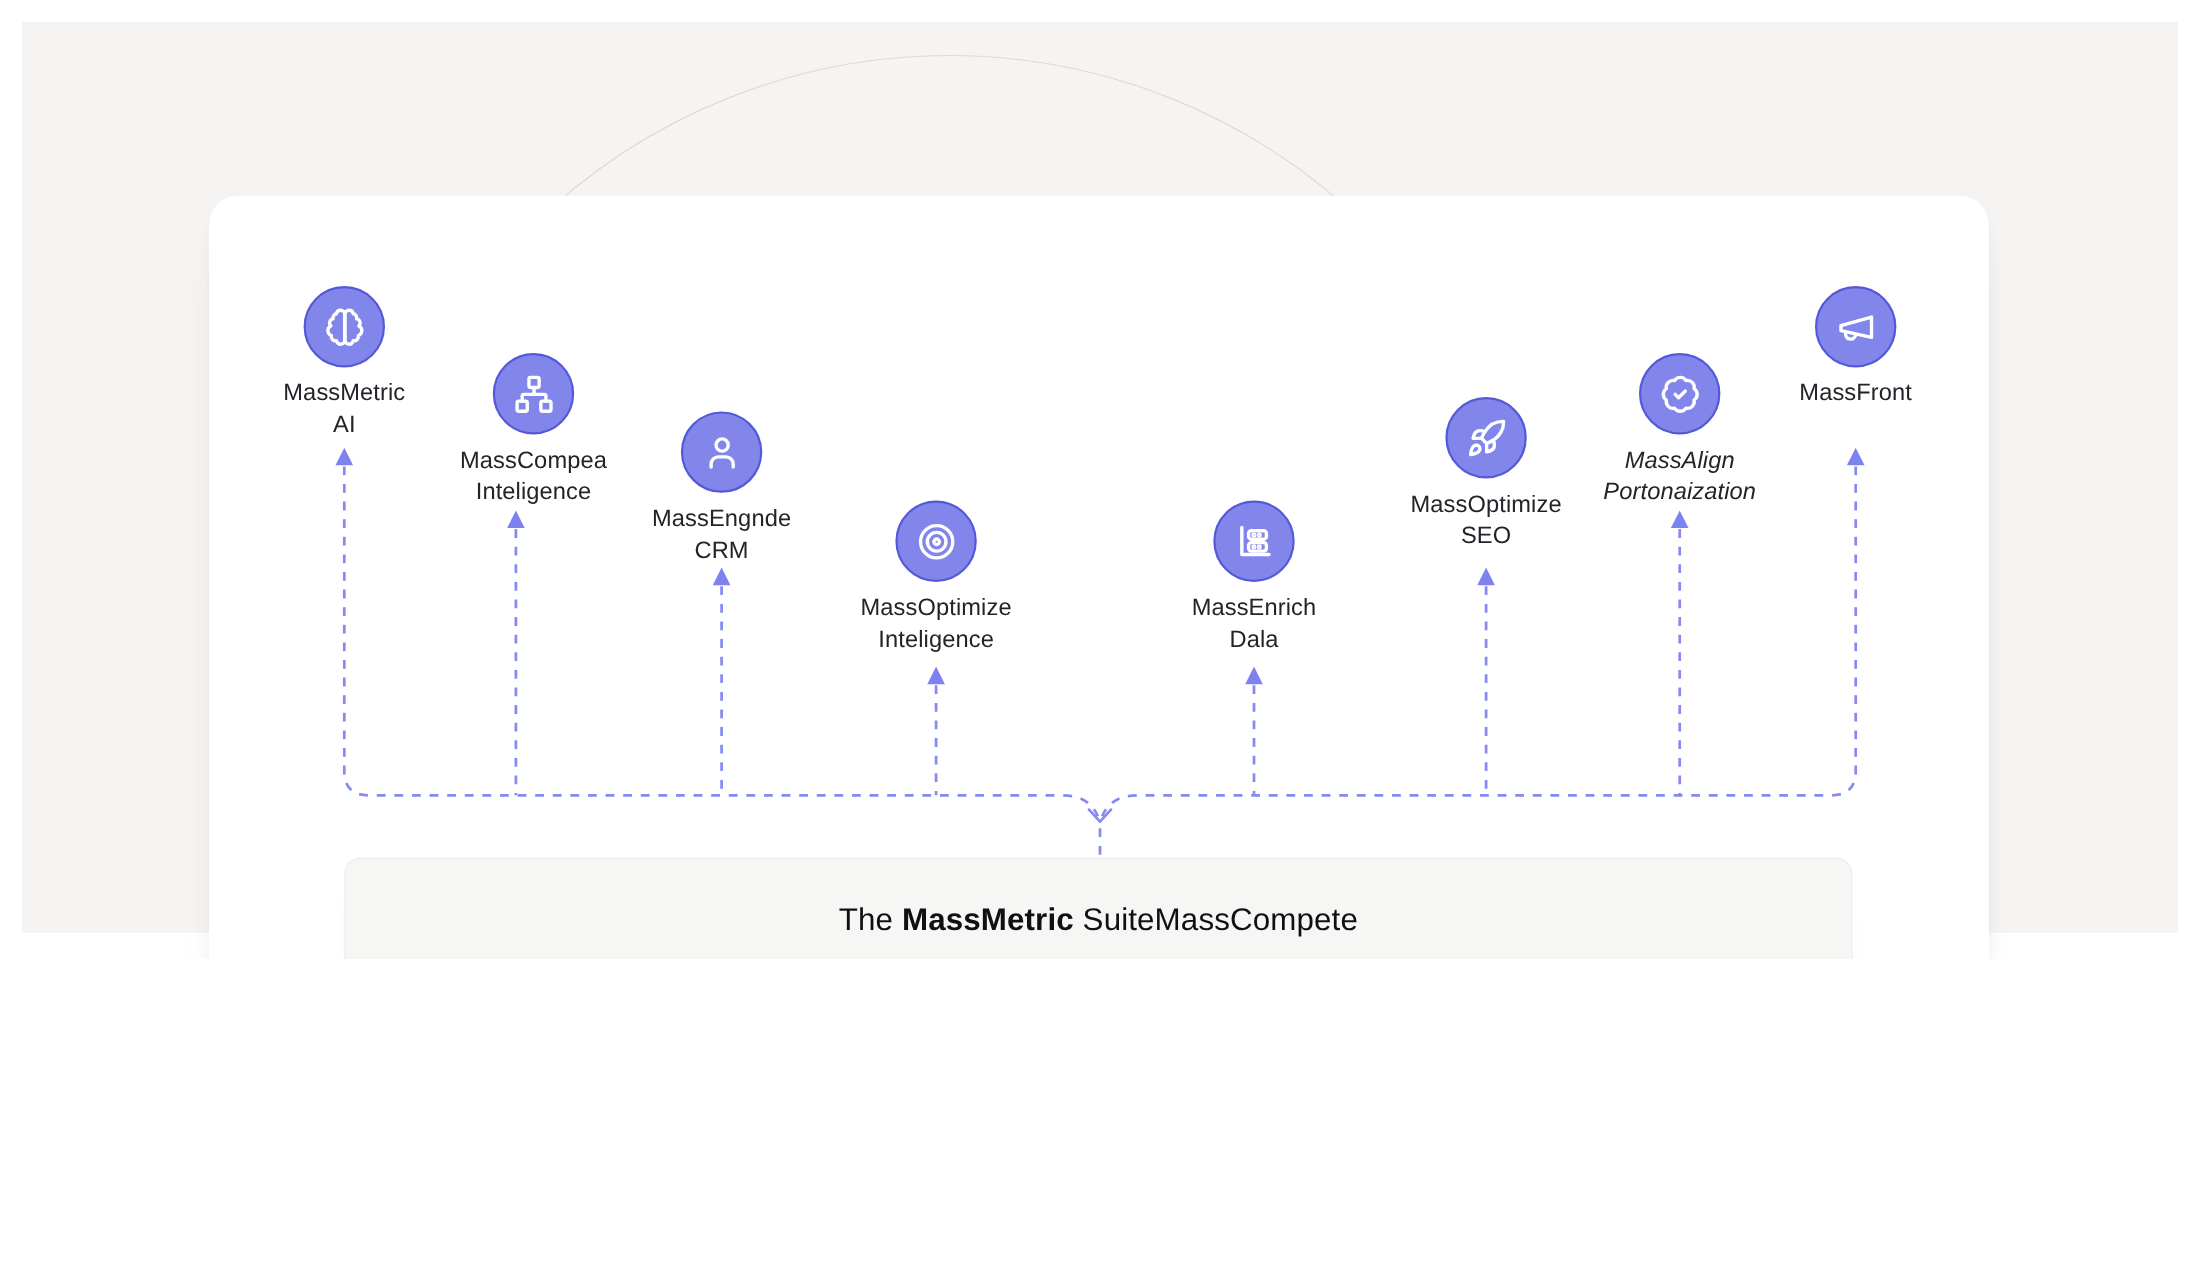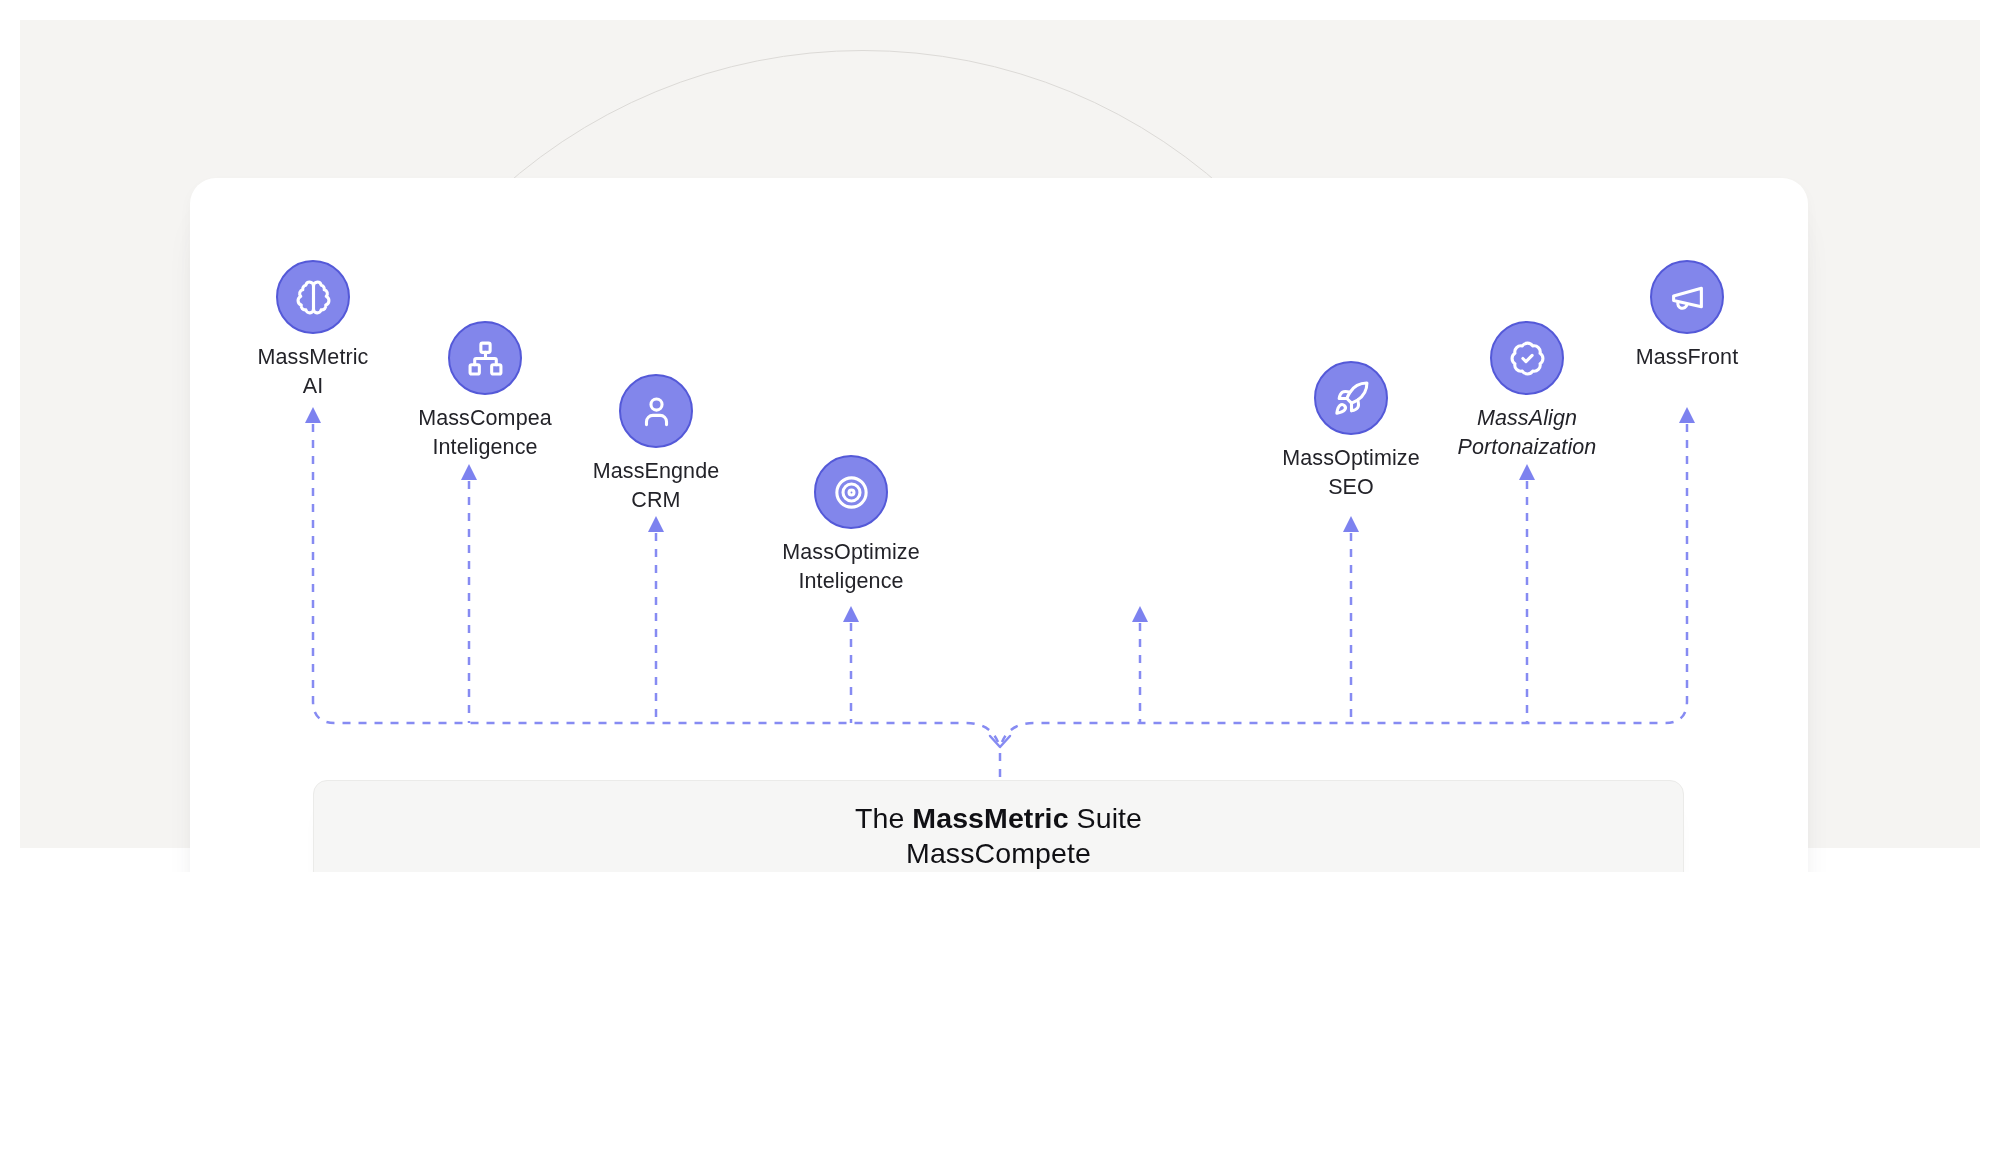--- a/index.html
+++ b/index.html
@@ -33,21 +33,21 @@
   .n1{left:313px;top:260px;}
   .n2{left:485px;top:321px;}
   .n3{left:656px;top:374px;}
   .n4{left:851px;top:455px;}
   .n5{left:1140px;top:455px;}
   .n6{left:1351px;top:361px;}
   .n7{left:1527px;top:321px;font-style:italic;}
   .n8{left:1687px;top:260px;}
   .footer-box{position:absolute;left:313px;top:780px;width:1371px;height:112px;background:var(--footer-bg);
         border:1px solid var(--footer-border);border-radius:14px;box-sizing:border-box;
-        display:flex;flex-direction:column;align-items:center;justify-content:center;
+        display:flex;flex-direction:row;align-items:center;justify-content:center;
         box-shadow:0 18px 26px -18px rgba(0,0,0,.14);}
   .footer-box .line{font-size:28.5px;line-height:35px;color:#101014;letter-spacing:.1px;}
   .footer-box .brand{font-weight:700;}
 </style>
 </head>
 <body>
 
 <div id="page">
 
   <div class="canvas">
@@ -132,20 +132,37 @@
           <circle cx="12" cy="12" r="5.5"></circle>
           <circle cx="12" cy="12" r="1.6"></circle>
       </svg>
     </span>
     <div class="label">
       <div>MassOptimize</div>
         <div>Inteligence</div>
     </div>
   </div>
 
+  <div class="node n5">
+    <span class="bubble">
+      <svg viewBox="0 0 24 24">
+        <path d="M4.5 3.5 V 19.5 H 20.5"></path>
+        <rect x="8.5" y="5.5" width="10.5" height="5" rx="1.6"></rect>
+        <rect x="8.5" y="12.5" width="10.5" height="5" rx="1.6"></rect>
+        <circle cx="11.6" cy="8" r="0.5" fill="#fff"></circle>
+          <circle cx="14.8" cy="8" r="0.5" fill="#fff"></circle>
+        <circle cx="11.6" cy="15" r="0.5" fill="#fff"></circle>
+          <circle cx="14.8" cy="15" r="0.5" fill="#fff"></circle>
+      </svg>
+    </span>
+    <div class="label">
+      <div>MassEnrich</div>
+        <div>Dala</div>
+    </div>
+  </div>
 
   <div class="node n6">
     <span class="bubble">
       <svg viewBox="0 0 24 24">
         <path d="M4.5 16.5c-1.5 1.26-2 5-2 5s3.74-.5 5-2c.71-.84.7-2.13-.09-2.91a2.18 2.18 0 0 0-2.91-.09z"></path>
         <path d="m12 15-3-3a22 22 0 0 1 2-3.95A12.88 12.88 0 0 1 22 2c0 2.72-.78 7.5-6 11a22.35 22.35 0 0 1-4 2z"></path>
         <path d="M9 12H4s.55-3.03 2-4c1.62-1.08 5 0 5 0"></path>
         <path d="M12 15v5s3.03-.55 4-2c1.08-1.62 0-5 0-5"></path>
       </svg>
     </span>

